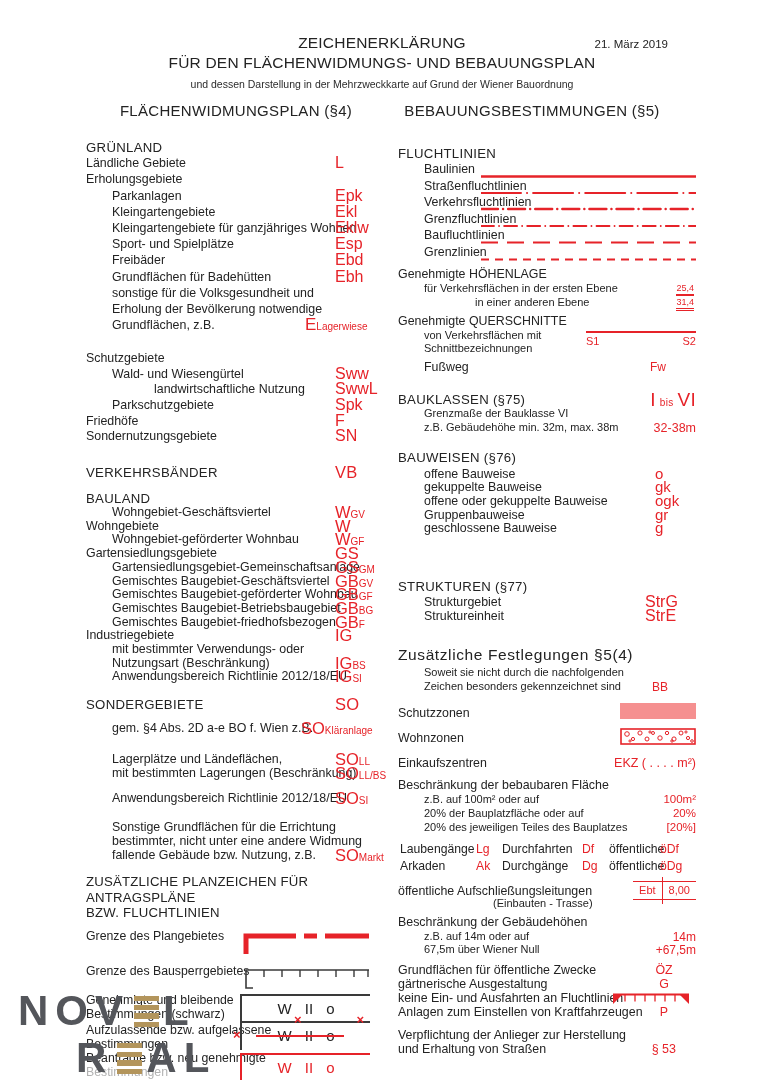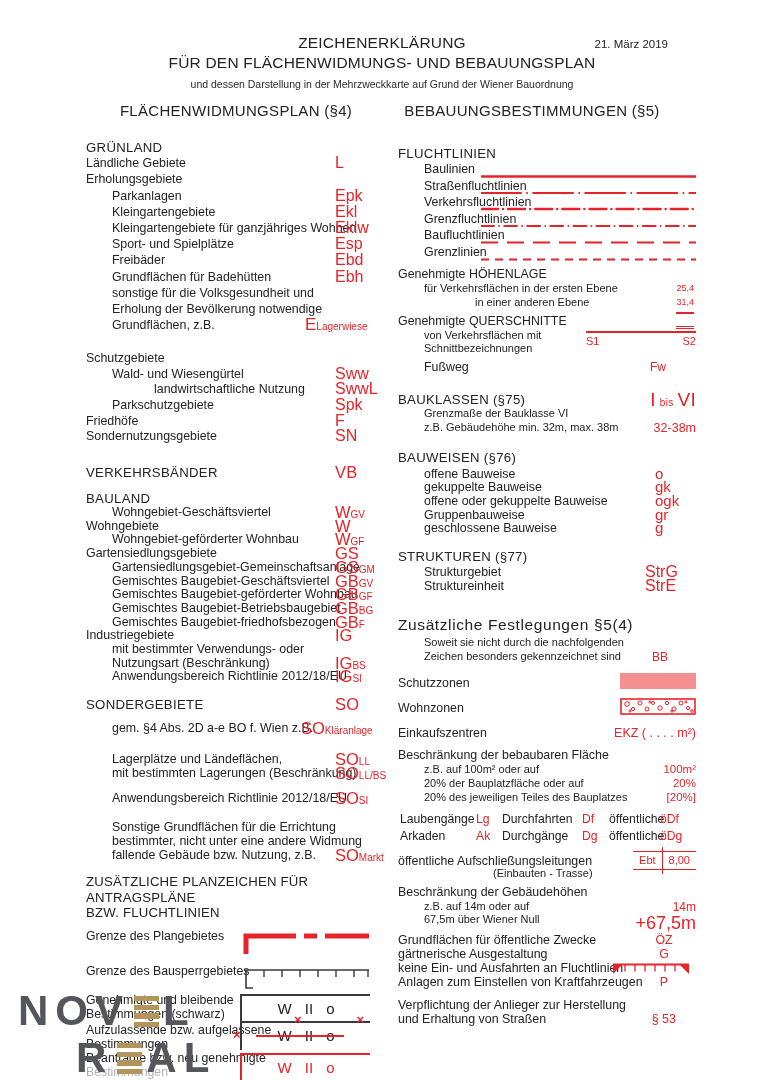--- a/index.html
+++ b/index.html
@@ -44,21 +44,21 @@
   .strikeline{position:absolute;left:14px;right:26px;top:12px;border-top:2px solid #e62329;}
   .xmark{position:absolute;color:#e62329;font-weight:bold;font-size:13px;line-height:10px;}
 
   
   .rrow{position:relative;white-space:nowrap;}
   .lbl{font-size:12.4px;}
   .sm{font-size:11px;}
   .linesym{position:absolute;right:2px;top:6px;}
   .rval{position:absolute;right:2px;top:0;color:#e62329;}
   .hv{position:absolute;right:4px;top:2px;color:#e62329;font-size:9px;line-height:1;
-      border-bottom:2px solid #e62329;padding-bottom:19px;}
+      border-bottom:2px solid #e62329;padding-bottom:1px;}
   .hv.dbl{border-bottom:3px double #e62329;}
   .qsline{position:absolute;right:2px;top:2px;width:110px;border-top:2px solid #e62329;
           display:flex;justify-content:space-between;color:#e62329;font-size:11px;padding-top:2px;}
   .swatch{position:absolute;right:2px;top:1px;width:76px;height:16px;}
   .swatch.pink{background:#f59090;}
   .ebtsym{position:absolute;right:2px;top:-3px;display:flex;align-items:stretch;color:#e62329;font-size:11px;}
   .ebtcell{border-top:1.5px solid #e62329;border-bottom:1.5px solid #e62329;
            padding:2px 6px 2px 6px;line-height:13px;}
   .ebtdiv{width:0;border-left:1.5px solid #e62329;margin:-4px 0;}
   .gcell{position:absolute;top:0;}
@@ -243,21 +243,21 @@
     <div class="rrow sm i1" style="height:14px"><span>Grenzmaße der Bauklasse VI</span></div>
     <div class="rrow sm i1" style="height:14px"><span>z.B. Gebäudehöhe min. 32m, max. 38m</span><span class="rval" style="font-size:12.5px">32-38m</span></div>
 
     <div class="rrow h" style="margin-top:15px">BAUWEISEN (§76)</div>
     <div class="rrow lbl i1" style="height:13.7px;margin-top:2px"><span>offene Bauweise</span><span class="rval" style="left:257px;right:auto;font-size:15px;top:-2px">o</span></div>
     <div class="rrow lbl i1" style="height:13.7px"><span>gekuppelte Bauweise</span><span class="rval" style="left:257px;right:auto;font-size:15px;top:-2px">gk</span></div>
     <div class="rrow lbl i1" style="height:13.7px"><span>offene oder gekuppelte Bauweise</span><span class="rval" style="left:257px;right:auto;font-size:15px;top:-2px">ogk</span></div>
     <div class="rrow lbl i1" style="height:13.7px"><span>Gruppenbauweise</span><span class="rval" style="left:257px;right:auto;font-size:15px;top:-2px">gr</span></div>
     <div class="rrow lbl i1" style="height:13.7px"><span>geschlossene Bauweise</span><span class="rval" style="left:257px;right:auto;font-size:15px;top:-2px">g</span></div>
 
-    <div class="rrow h" style="margin-top:14px">STRUKTUREN (§77)</div>
+    <div class="rrow h" style="margin-top:44px">STRUKTUREN (§77)</div>
     <div class="rrow lbl i1" style="height:14.3px;margin-top:1px"><span>Strukturgebiet</span><span class="rval" style="left:247px;right:auto;font-size:16px;top:-2px">StrG</span></div>
     <div class="rrow lbl i1" style="height:14.3px"><span>Struktureinheit</span><span class="rval" style="left:247px;right:auto;font-size:16px;top:-2px">StrE</span></div>
 
     <div class="rrow" style="margin-top:22px;font-size:15.5px;letter-spacing:.6px">Zusätzliche Festlegungen §5(4)</div>
     <div class="rrow sm i1" style="height:14px;margin-top:2px"><span>Soweit sie nicht durch die nachfolgenden</span></div>
     <div class="rrow sm i1" style="height:14px"><span>Zeichen besonders gekennzeichnet sind</span><span class="rval" style="right:30px;font-size:12px">BB</span></div>
 
     <div class="rrow lbl" style="height:25px;margin-top:8px"><span style="position:relative;top:4px">Schutzzonen</span>
       <span class="swatch pink"></span></div>
     <div class="rrow lbl" style="height:25px"><span style="position:relative;top:4px">Wohnzonen</span>
@@ -309,21 +309,21 @@
     <div class="rrow lbl" style="height:13px;margin-top:8px"><span>öffentliche Aufschließungsleitungen</span>
       <span class="ebtsym">
         <span class="ebtcell">Ebt</span>
         <span class="ebtdiv"></span>
         <span class="ebtcell">8,00</span>
       </span></div>
     <div class="rrow sm" style="height:13px;padding-left:95px"><span>(Einbauten - Trasse)</span></div>
 
     <div class="rrow lbl" style="margin-top:5px">Beschränkung der Gebäudehöhen</div>
     <div class="rrow sm i1" style="height:13.5px;margin-top:1px"><span>z.B. auf 14m oder auf</span><span class="rval" style="font-size:12px">14m</span></div>
-    <div class="rrow sm i1" style="height:13.5px"><span>67,5m über Wiener Null</span><span class="rval" style="font-size:18px">+67,5m</span></div>
+    <div class="rrow sm i1" style="height:13.5px"><span>67,5m über Wiener Null</span><span class="rval" style="font-size:12px">+67,5m</span></div>
 
     <div class="rrow lbl" style="height:14.2px;margin-top:6px"><span>Grundflächen für öffentliche Zwecke</span><span class="rval" style="right:14px;width:40px;text-align:center">ÖZ</span></div>
     <div class="rrow lbl" style="height:14.2px"><span>gärtnerische Ausgestaltung</span><span class="rval" style="right:14px;width:40px;text-align:center">G</span></div>
     <div class="rrow lbl" style="height:14.2px"><span>keine Ein- und Ausfahrten an Fluchtlinien</span>
       <span class="linesym" style="right:6px;top:1px">
         <svg width="82" height="13">
             <line x1="3" y1="2.5" x2="79" y2="2.5" stroke="#e62329" stroke-width="2"></line>
         <g stroke="#e62329" stroke-width="1.3">
               <line x1="15" y1="3" x2="15" y2="9.5"></line>
               <line x1="25" y1="3" x2="25" y2="9.5"></line>

